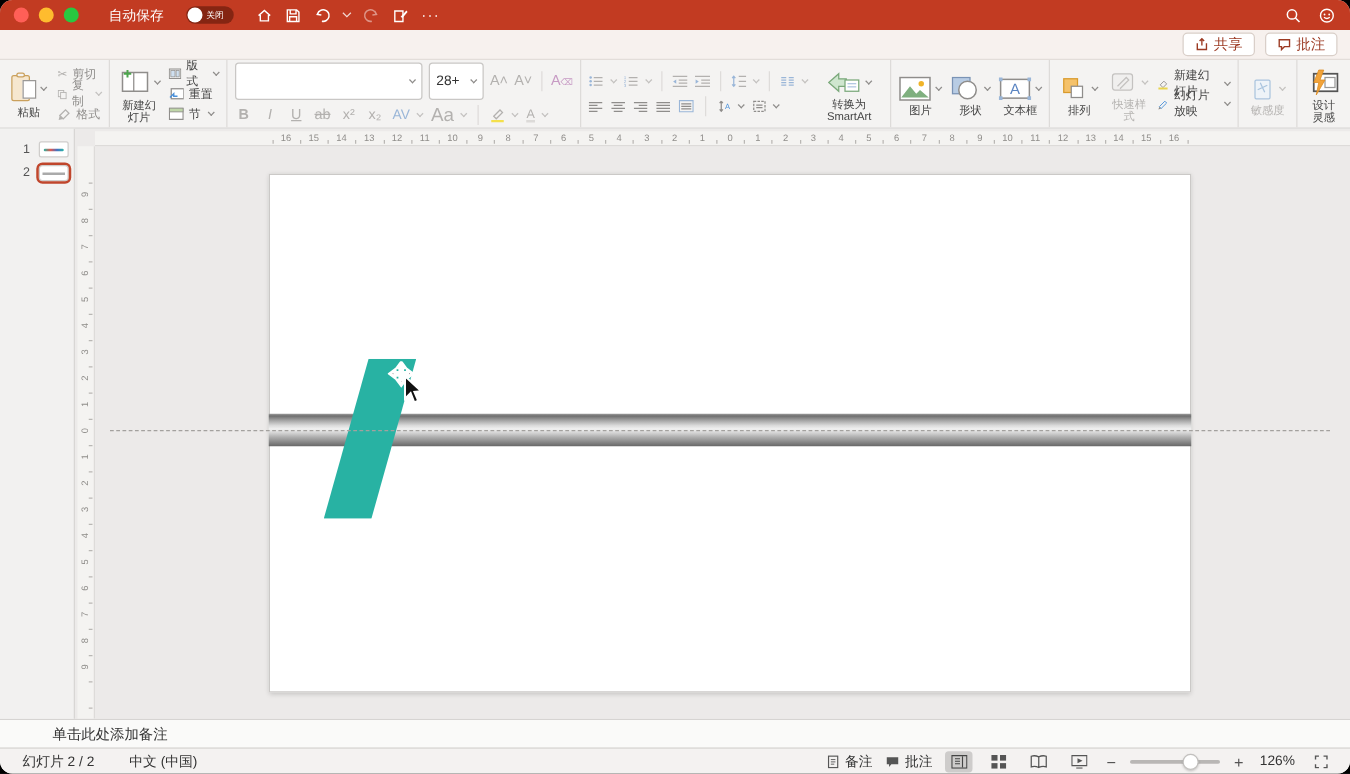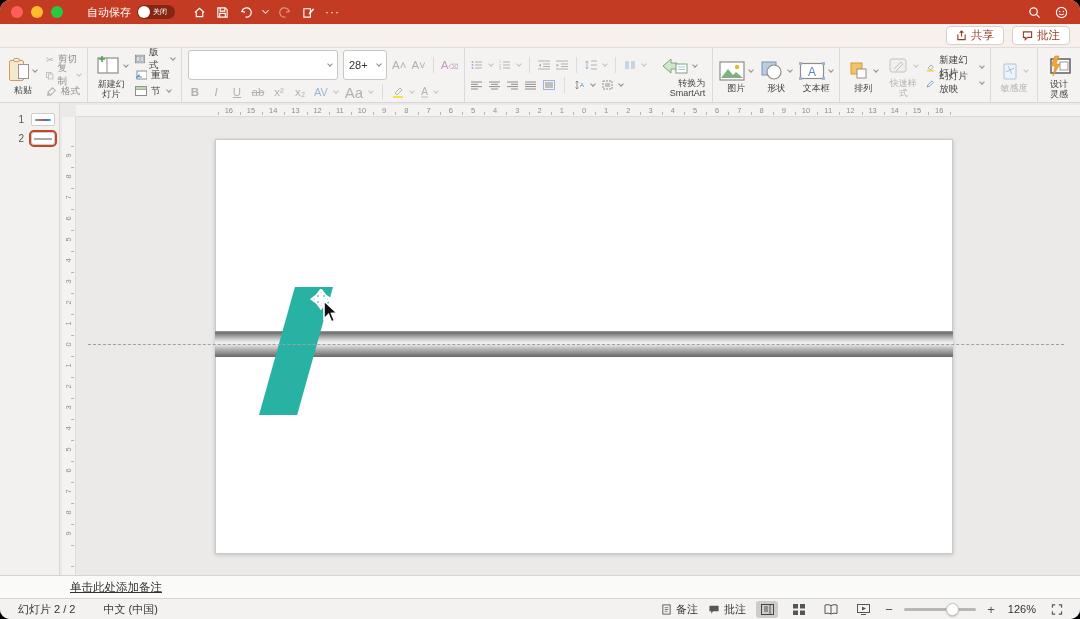--- a/index.html
+++ b/index.html
@@ -4,21 +4,21 @@
 <style>
   html,body{margin:0;padding:0;background:#000;}
   *{box-sizing:border-box;font-family:"Liberation Sans",sans-serif;}
   .window{position:relative;width:1080px;height:619px;border-radius:10px;overflow:hidden;background:#ebeae8;}
 
   
   .titlebar{position:relative;height:24px;background:#c23b22;display:flex;align-items:center;color:#fff;}
   .lights{display:flex;gap:8px;margin-left:11px;}
   .light{width:12px;height:12px;border-radius:50%;}
   .l-close{background:#ff5f57;}.l-min{background:#febc2e;}.l-max{background:#28c840;}
-  .autosave{display:flex;align-items:center;gap:6px;margin-left:24px;font-size:11px;}
+  .autosave{display:flex;align-items:center;gap:18px;margin-left:24px;font-size:11px;}
   .toggle{width:38px;height:14px;border-radius:8px;background:rgba(60,10,0,.45);display:flex;align-items:center;position:relative;}
   .knob{width:12px;height:12px;border-radius:50%;background:#fff;margin-left:1px;}
   .toggle .state{font-size:7px;color:#fff;margin-left:3px;}
   .tb-icons{display:flex;align-items:center;gap:10px;margin-left:18px;}
   .tb-icons svg{display:block;}
   .tb-title{position:absolute;left:50%;top:0;transform:translateX(-50%);height:24px;display:flex;align-items:center;gap:5px;font-size:12px;font-weight:bold;}
   .tb-right{position:absolute;right:12px;top:0;height:24px;display:flex;align-items:center;gap:14px;}
   .doc-icon{width:11px;height:13px;background:#fff;border-radius:2px;position:relative;}
   .doc-icon::after{content:"";position:absolute;left:2px;top:3px;width:7px;height:2px;background:#d26a2a;box-shadow:0 3px 0 #d26a2a,0 6px 0 #d26a2a;}
   .chev-w{width:5px;height:5px;border-right:1.3px solid rgba(255,255,255,.8);border-bottom:1.3px solid rgba(255,255,255,.8);transform:rotate(45deg);margin-top:-3px;}
@@ -47,21 +47,21 @@
   .chev.dis{border-color:#c4c2c0;}
   .fontcol{display:flex;flex-direction:column;gap:4px;justify-content:center;}
   .fontrow{display:flex;align-items:center;gap:5px;}
   .combo{height:30px;background:#fff;border:1px solid #c9c7c5;border-radius:3px;display:flex;align-items:center;padding:0 5px;font-size:11px;color:#333;}
   .combo .chev{margin-left:auto;}
   .fbtn{font-size:11.5px;color:#b3b1af;min-width:14px;text-align:center;}
   .vsep{width:1px;height:16px;background:#dedcda;margin:0 2px;}
   .icn{display:inline-flex;align-items:center;justify-content:center;}
   .glyph-dis{color:#b3b1af;}
   .two-line{width:40px;}
-  .sa-label{font-size:9px;color:#444;text-align:right;line-height:10px;width:52px;}
+  .sa-label{font-size:9px;color:#444;text-align:center;line-height:10px;width:52px;}
 
   
   .clipboard{width:20px;height:24px;position:relative;}
   .clipboard .board{position:absolute;left:0;top:1px;width:15px;height:21px;border:1.4px solid #caa05c;border-radius:2px;background:#f6e7cf;}
   .clipboard .clip{position:absolute;left:4px;top:-1px;width:7px;height:4px;border:1.3px solid #caa05c;border-radius:2px;background:#f4f3f2;}
   .clipboard .page{position:absolute;right:0;top:5px;width:11px;height:15px;background:#fff;border:1.2px solid #9a9896;}
 
   
   .main{position:relative;height:472px;display:flex;background:#eceae9;}
   .thumbs{width:60px;background:#f2f1f0;border-right:1px solid #d8d6d4;padding-top:7px;}
@@ -82,21 +82,21 @@
 
   .slide{position:absolute;left:155px;top:36px;width:738px;height:415px;background:#fff;border:1px solid #cbc9c7;box-shadow:0 1px 4px rgba(0,0,0,.18);}
   .metalbar{position:absolute;left:155px;top:228px;width:738px;height:26px;z-index:3;
     background:linear-gradient(180deg,#9c9c9c 0%,#6f6f6f 7%,#a2a2a2 20%,#dadada 36%,#f1f1f1 47%,#d6d6d6 58%,#ababab 73%,#7c7c7c 92%,#676767 100%);}
   .shape{position:absolute;left:199px;top:184px;width:74px;height:128px;z-index:4;
     clip-path:polygon(48.5% 0,100% 0,51.5% 100%,0 100%);}
   .guide{position:absolute;left:28px;right:16px;top:241px;border-top:1px dashed #a3a19e;z-index:5;}
   .cursor{position:absolute;left:250px;top:186px;z-index:6;}
 
   
-  .notes{height:23px;background:#fafaf9;border-top:1px solid #d6d4d2;display:flex;align-items:center;padding-left:70px;font-size:11.5px;color:#333;text-decoration:underline;}
+  .notes{height:23px;background:#fafaf9;border-top:1px solid #d6d4d2;display:flex;align-items:center;padding-left:42px;font-size:11.5px;color:#333;}
 
   
   .statusbar{height:21px;background:#f4f2f1;border-top:1px solid #d8d6d4;display:flex;align-items:center;font-size:11px;color:#333;}
   .sb-left{display:flex;gap:28px;margin-left:18px;}
   .sb-right{margin-left:auto;display:flex;align-items:center;gap:10px;margin-right:12px;}
   .sb-item{display:flex;align-items:center;gap:4px;}
   .viewbtn{width:22px;height:17px;display:flex;align-items:center;justify-content:center;border-radius:3px;}
   .viewbtn.sel{background:#cecccb;}
   .zoomtrack{width:72px;height:3px;background:#b9b7b5;border-radius:2px;position:relative;}
   .zoomthumb{position:absolute;left:42px;top:-5px;width:13px;height:13px;border-radius:50%;background:#fff;border:1px solid #c2c0be;box-shadow:0 1px 2px rgba(0,0,0,.2);}

